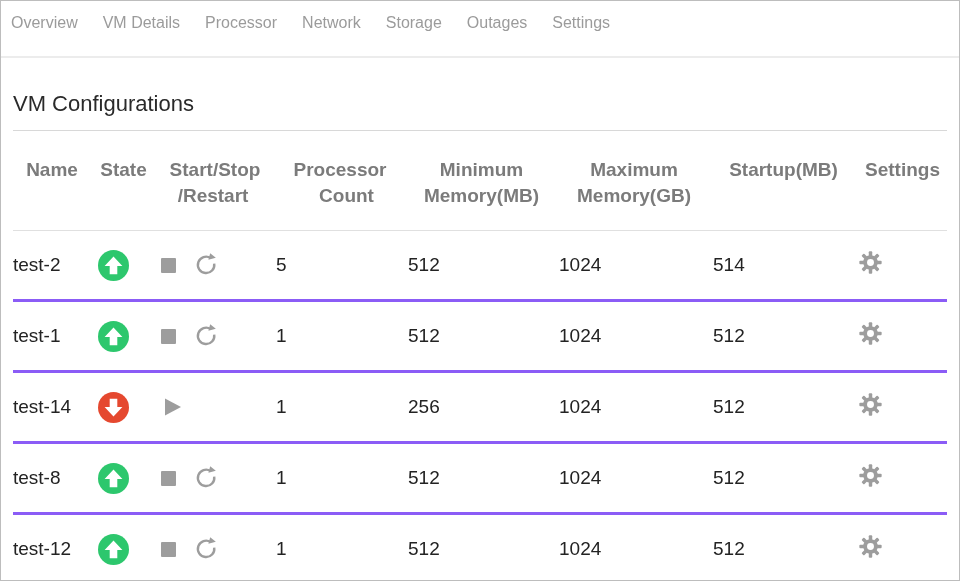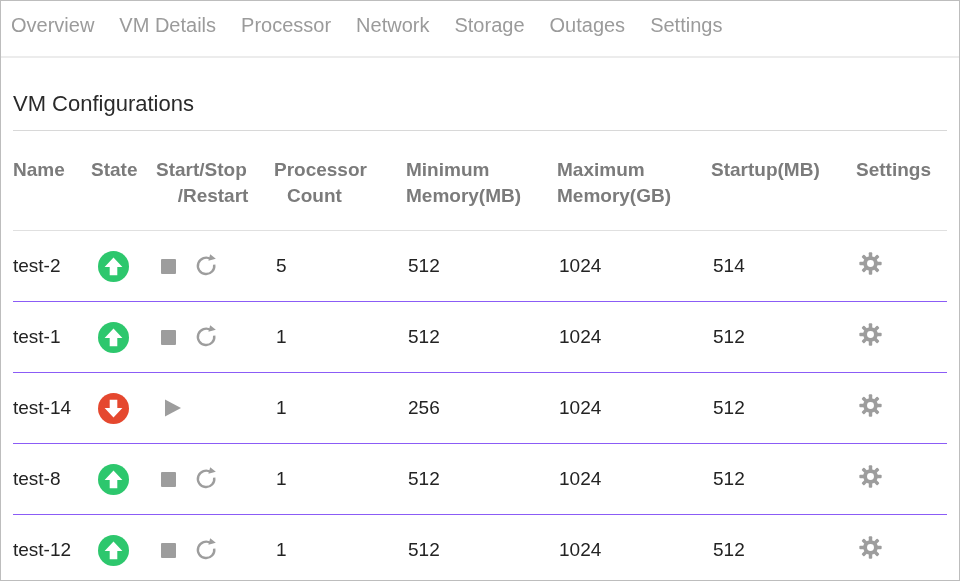--- a/index.html
+++ b/index.html
@@ -2,36 +2,36 @@
 <html style="--state-up: #2DC76D; --state-down: #E5482F; --icon-gray: #9D9D9D; --active-tab-underline: #C3C3C3; --tab-text: #9B9B9B; --active-tab-text: #1B1B1B; --header-text: #7B7B7B; --body-text: #232323;"><head>
 <meta charset="utf-8">
 <style>
   * { margin:0; padding:0; box-sizing:border-box; }
   html,body { background:#fff; }
   body { width:960px; height:581px; font-family:"Liberation Sans", sans-serif; }
   .frame { width:960px; height:581px; border:1px solid #bdbdbd; background:#fff; overflow:hidden; }
 
   
   .tabbar { height:57px; border-bottom:2px solid #ececec; display:flex; padding-left:10px; white-space:nowrap; overflow:hidden; }
-  .tab { font-size:20px; color:var(--tab-text,#9b9b9b); margin-right:25px; padding-top:13px; height:57px; position:relative; cursor:pointer; }
+  .tab { font-size:16px; color:var(--tab-text,#9b9b9b); margin-right:25px; padding-top:13px; height:57px; position:relative; cursor:pointer; }
   .tab.active { color:var(--active-tab-text,#1b1b1b); font-weight:bold; }
   .tab.active::after { content:""; position:absolute; left:-4px; right:-4px; bottom:3px; height:5px; background:var(--active-tab-underline,#c3c3c3); }
 
   .content { padding:0 12px; }
   .section-title { margin-top:31px; font-size:22px; line-height:30px; color:#2a2a2a; }
   .title-rule { border-bottom:1px solid #d8d8d8; margin-top:11px; }
 
   .grid { display:grid; grid-template-columns:78px 65px 118px 132px 151px 154px 145px 93px; }
   .thead-row { padding-top:26px; height:100px; border-bottom:1px solid #e0e0e0; }
   .th { font-size:19px; font-weight:bold; color:var(--header-text,#7b7b7b); line-height:26px; }
-  .th span { display:block; }
+  .th span { display:block;text-align:center; }
   .th-startstop .l2 { text-align:center; padding-right:4px; }
   .th-processor .l2 { padding-left:13px; }
 
-  .trow { height:71px; border-bottom:1px solid #8b5cf6; align-items:center; }
+  .trow { height:71px; border-bottom:3px solid #8b5cf6; align-items:center; }
   .cell { font-size:19px; color:var(--body-text,#232323); }
   .c-state { padding-left:7px; }
   .state-ic svg { display:block; }
   .c-actions { display:flex; align-items:center; gap:18px; padding-left:5px; }
   .act { display:inline-flex; cursor:pointer; }
   .c-num { padding-left:2px; }
   .c-settings { padding-left:2px; }
   .gear-btn { display:inline-flex; cursor:pointer; }
 </style>
 </head>

